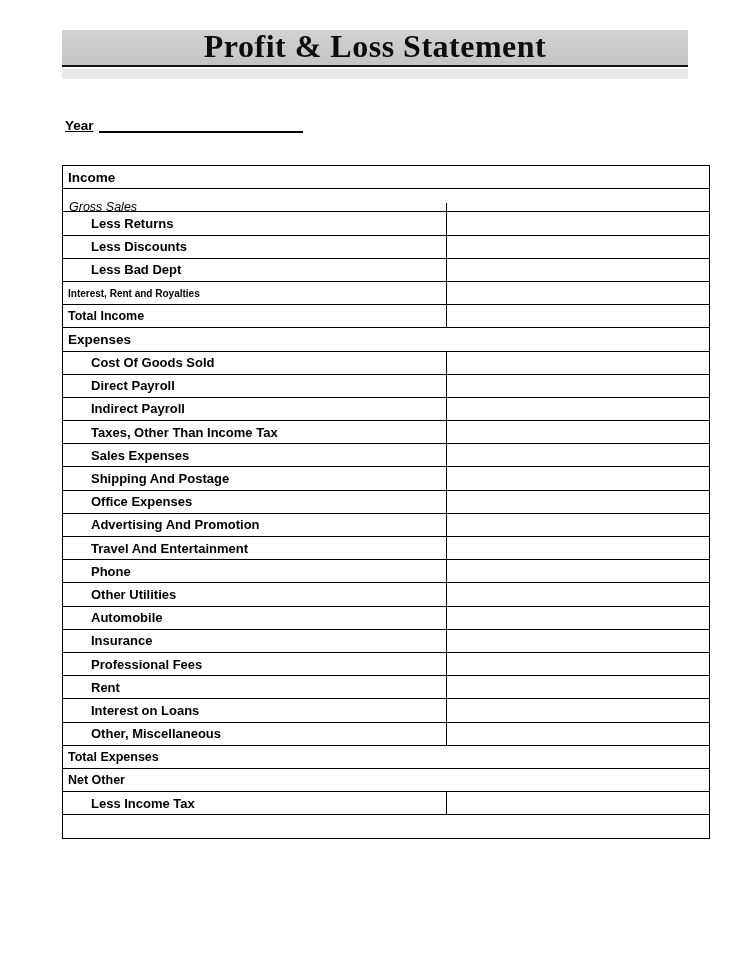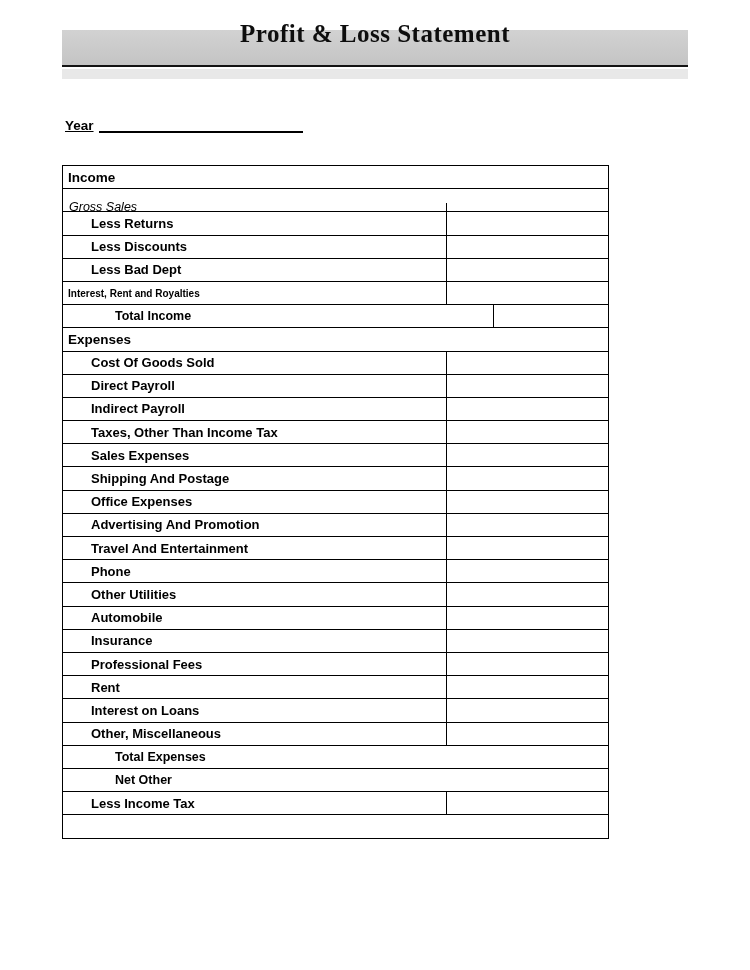--- a/index.html
+++ b/index.html
@@ -18,23 +18,23 @@
   .banner {
     position: absolute; left: 62px; top: 30px;
     width: 626px; height: 37px;
     background: linear-gradient(#d2d2d2, #c4c4c4);
     border-bottom: 2px solid #141414;
     display: flex; align-items: flex-end; justify-content: center;
   }
   .banner h1 {
     font-family: "Liberation Serif", serif;
     font-weight: 600;
-    font-size: 25px;
+    font-size: 32px;
     line-height: 1.05;
-    padding-bottom: 18px;
+    padding-bottom: 1px;
     color: #0d0d0d;
     letter-spacing: 0.5px;
   }
   .banner-sub {
     position: absolute; left: 62px; top: 69px;
     width: 626px; height: 10px;
     background: #e8e8e8;
   }
   .year-row {
     position: absolute; left: 65px; top: 118px;
@@ -42,21 +42,21 @@
     display: flex; align-items: flex-end; text-decoration: underline;
   }
   .year-line {
     display: inline-block;
     width: 204px; height: 15px;
     border-bottom: 2px solid #000;
     margin-left: 5px;
   }
   .pl-table {
     position: absolute; left: 62px; top: 165px;
-    width: 547px;
+    width: 648px;
     border: 1px solid #000;
     background: #fff;
   }
   .row {
     display: flex;
     height: 23.2px;
     border-bottom: 1px solid #000;
     align-items: stretch;
   }
   .row:last-child { border-bottom: none; }
@@ -66,21 +66,21 @@
     padding-left: 6px;
     border-right: 1px solid #000;
     white-space: nowrap;
   }
   .cell.value { flex: 1; }
   .row.full .cell.label { flex: 1; border-right: none; }
   .type-section .cell.label { font-weight: bold; font-size: 13.5px; padding-left: 5px; }
   .type-italic  .cell.label { font-style: italic; font-size: 12.5px; font-weight: normal; margin-top: 14px; }
   .type-item    .cell.label { font-weight: bold; font-size: 13px; padding-left: 28px; }
   .type-flat    .cell.label { font-weight: bold; font-size: 10px; padding-left: 5px; }
-  .type-total   .cell.label { font-weight: bold; font-size: 12.5px; padding-left: 5px; margin-left: 47px; }
+  .type-total   .cell.label { font-weight: bold; font-size: 12.5px; padding-left: 5px; }
 </style>
 </head>
 <body>
 
 <div class="page">
 
   <div class="banner">
     <h1>Profit &amp; Loss Statement</h1>
   </div>
   <div class="banner-sub"></div>

